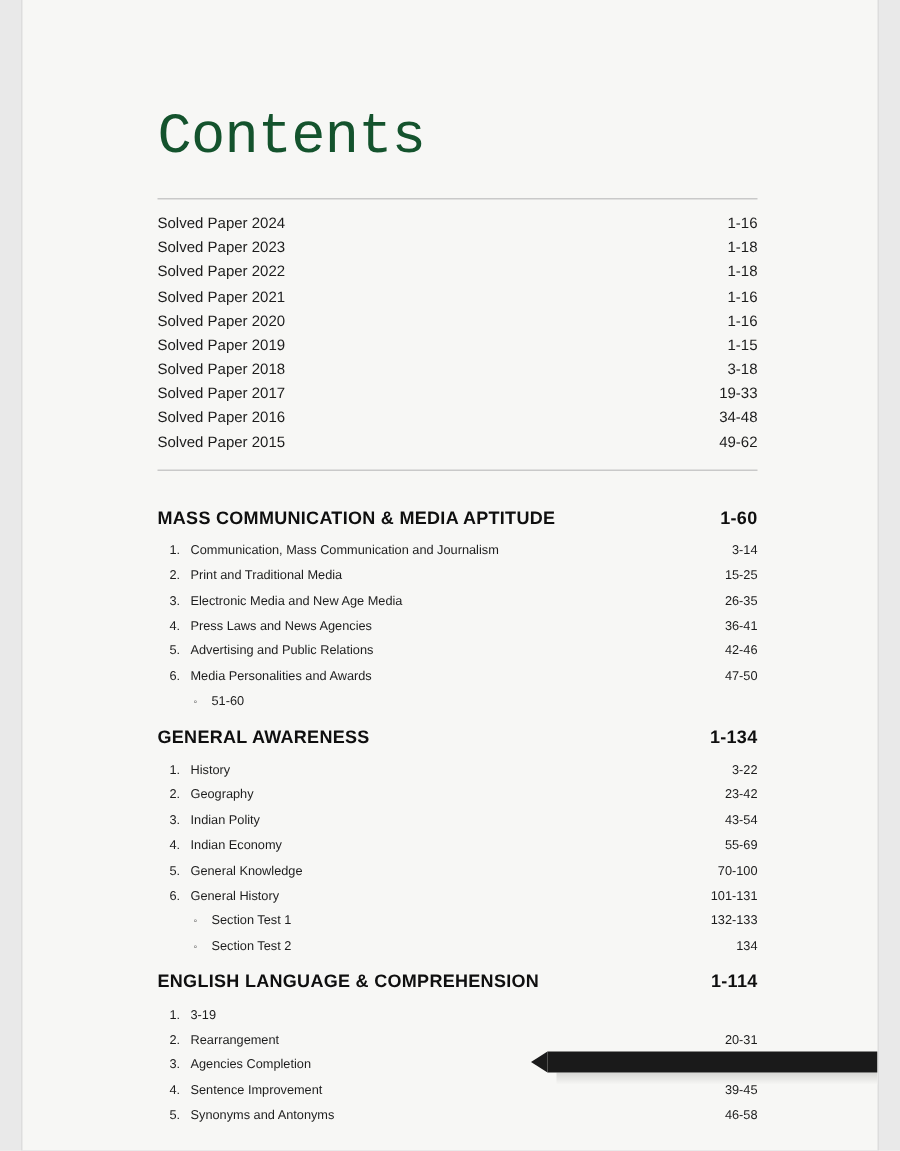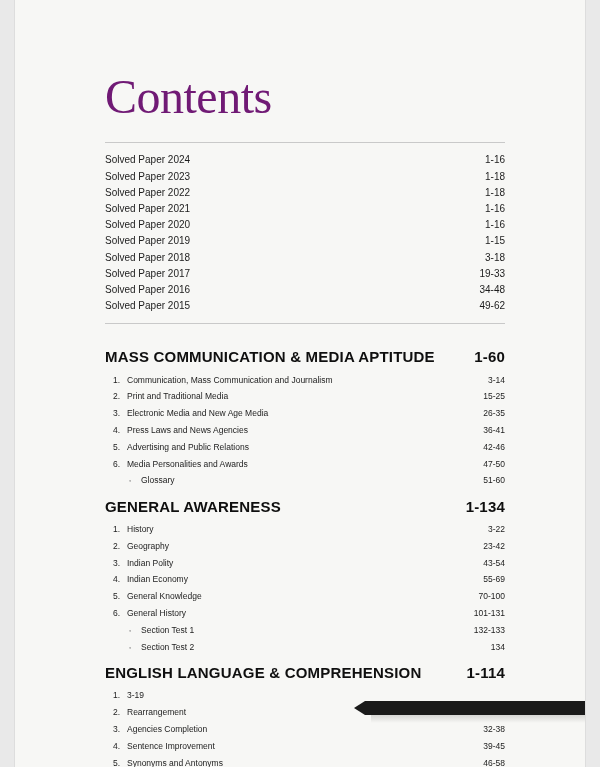--- a/index.html
+++ b/index.html
@@ -23,25 +23,25 @@
     box-shadow: 0 0 0 1px #dddddd;
     overflow: hidden;
   }
   .page-inner {
     position: absolute;
     left: 90px;
     right: 80px;
     top: 72px;
   }
   .toc-title {
-    font-family: Liberation Serif, serif;
+    font-family: Liberation Mono, monospace;
     font-weight: 400;
-    font-size: 48px;
+    font-size: 38px;
     letter-spacing: -0.5px;
-    color: #701a75;
+    color: #14532d;
     margin: 0 0 20px 0;
     line-height: 1.05;
   }
   .rule {
     border: 0;
     border-top: 1px solid #c9c9c9;
     margin: 0;
   }
   .rule.top { margin-bottom: 9px; }
   .rule.bottom { margin-top: 9px; margin-bottom: 15px; }
@@ -53,21 +53,21 @@
     color: #1c1c1c;
     line-height: 1.0;
     padding: 3.1px 0;
   }
   .row .label { flex: 1 1 auto; }
   .row .pages { flex: 0 0 auto; text-align: center; white-space: nowrap; }
 
   .section-head {
     display: flex;
     align-items: baseline;
-    font-size: 15px;
+    font-size: 12px;
     font-weight: bold;
     color: #0f0f0f;
     padding: 9px 0 6px 0;
     letter-spacing: 0.2px;
   }
   .section-head .label { flex: 1 1 auto; }
   .section-head .pages { flex: 0 0 auto; text-align: right; }
 
   .entry {
     display: flex;
@@ -206,21 +206,20 @@
           <span class="label">Advertising and Public Relations</span>
           <span class="pages">42-46</span>
         </div>
         <div class="entry">
           <span class="num">6.</span>
           <span class="label">Media Personalities and Awards</span>
           <span class="pages">47-50</span>
         </div>
         <div class="entry sub">
           <span class="num">◦</span>
-          <span class="label">Glossary</span>
           <span class="pages">51-60</span>
         </div>
         <div class="section-head">
           <span class="label">GENERAL AWARENESS</span>
           <span class="pages">1-134</span>
         </div>
         <div class="entry">
           <span class="num">1.</span>
           <span class="label">History</span>
           <span class="pages">3-22</span>

